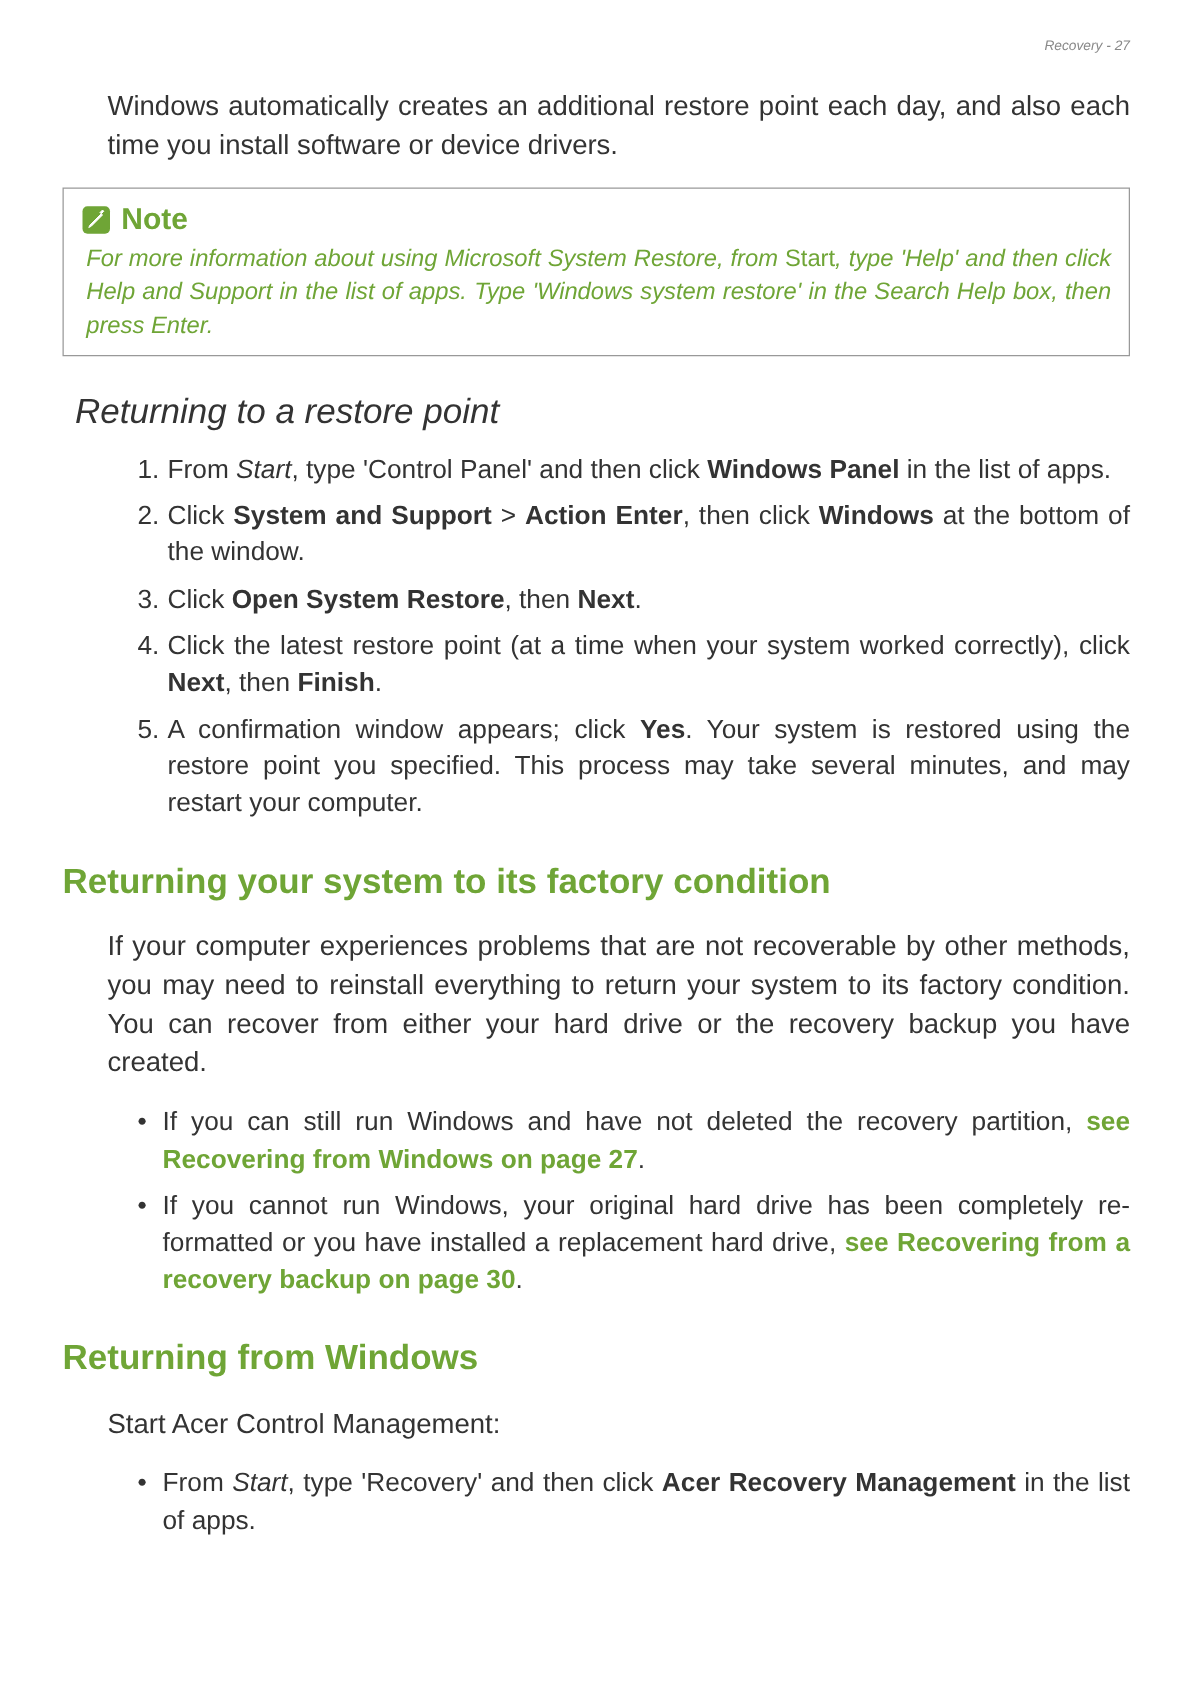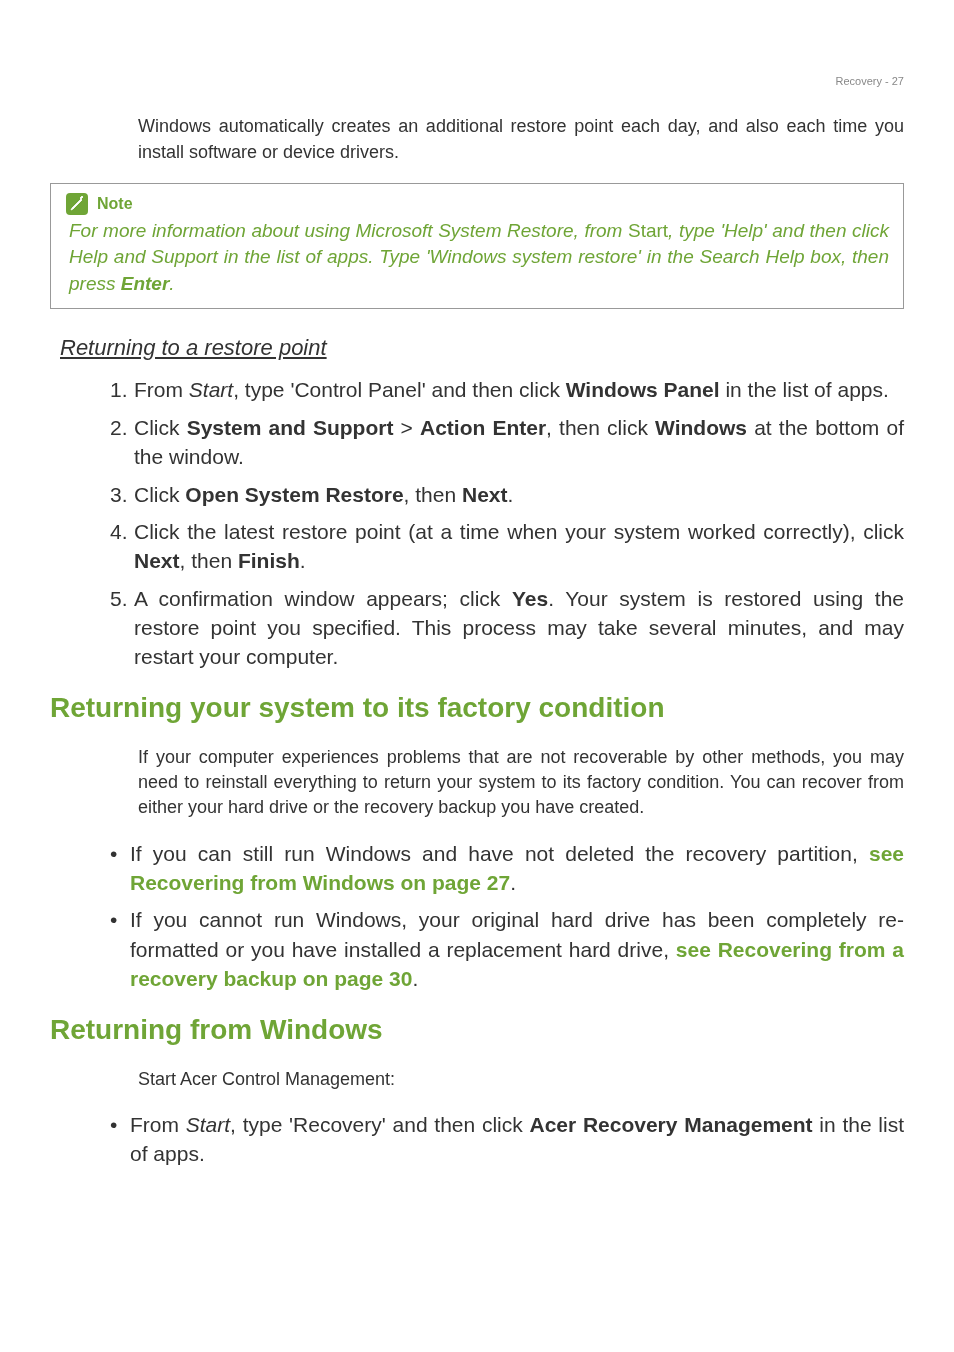--- a/index.html
+++ b/index.html
@@ -11,28 +11,28 @@
       font-family: Arial, Helvetica, sans-serif;
       background: #ffffff;
       width: 954px;
       padding: 30px 50px 50px 50px;
       color: #333333;
       line-height: 1.4;
     }
     .page-header {
       text-align: right;
       font-size: 11px;
+      font-style: italic;
       color: #888888;
       margin-bottom: 25px;
-      margin-top: 44px;
     }
     .body-text {
-      font-size: 18px;
+      font-size: 22px;
       text-align: justify;
-      margin-left: 88px;
+      margin-left: 36px;
       margin-bottom: 18px;
     }
     .note-box {
       border: 1px solid #999999;
       margin: 15px 0 20px 0;
       padding: 8px 14px 10px 14px;
       position: relative;
     }
     .note-header {
       display: flex;
@@ -43,39 +43,38 @@
     .note-icon {
       width: 24px;
       height: 24px;
       display: inline-flex;
       align-items: center;
       justify-content: center;
     }
     .note-title {
       color: #6fa536;
       font-weight: bold;
-      font-size: 16px;
+      font-size: 24px;
     }
     .note-body {
       color: #6fa536;
       font-style: italic;
       font-size: 19px;
       text-align: justify;
       margin-left: 4px;
     }
     .note-body .plain {
       font-style: normal;
     }
     .note-body .bold-italic {
-      font-weight: bold;
+      font-weight: normal;
     }
     .sub-heading {
-      font-size: 22px;
+      font-size: 28px;
       font-style: italic;
-      text-decoration: underline;
       margin: 24px 0 12px 10px;
     }
     .numbered-list {
       margin-left: 60px;
       font-size: 21px;
     }
     .numbered-item {
       display: flex;
       margin-bottom: 8px;
       text-align: justify;
@@ -84,21 +83,21 @@
       flex-shrink: 0;
       width: 24px;
     }
     .li-text {
       flex: 1;
     }
     .h2 {
       color: #6fa536;
       font-size: 28px;
       font-weight: bold;
-      margin: 16px 0 18px 0;
+      margin: 28px 0 18px 0;
     }
     .bullet-list {
       margin-left: 60px;
       font-size: 21px;
     }
     .bullet-item {
       display: flex;
       margin-bottom: 8px;
       text-align: justify;
     }

